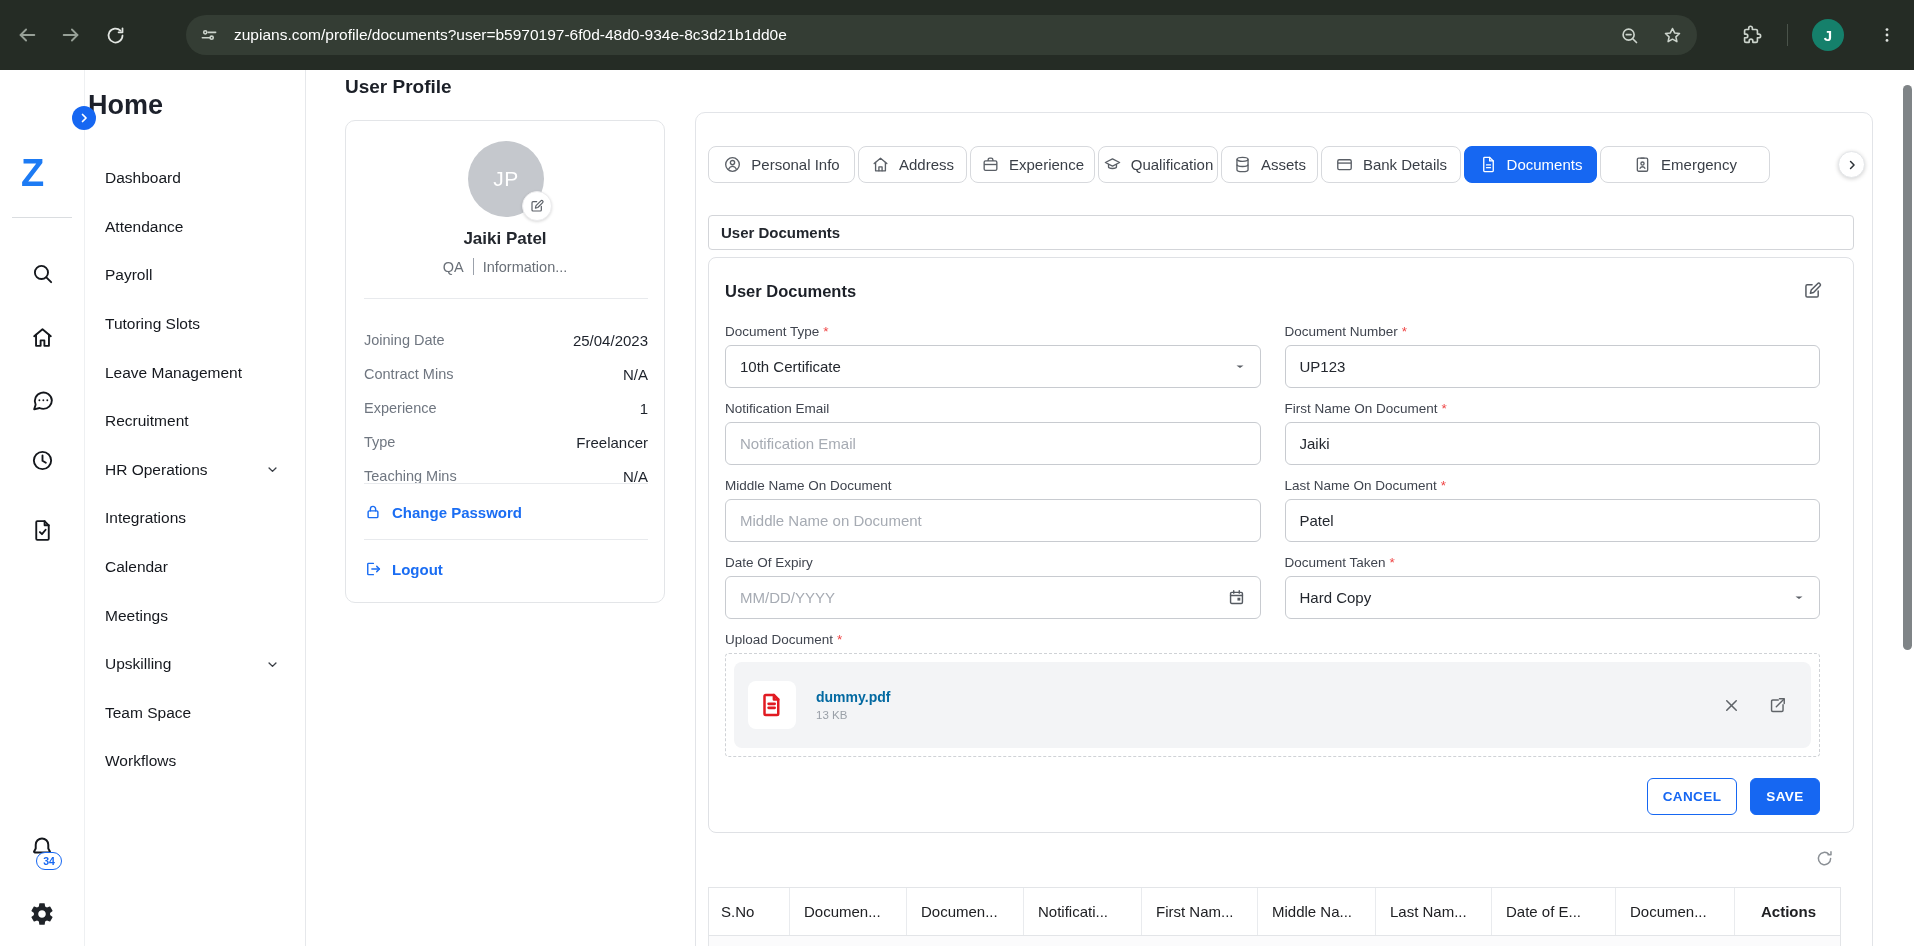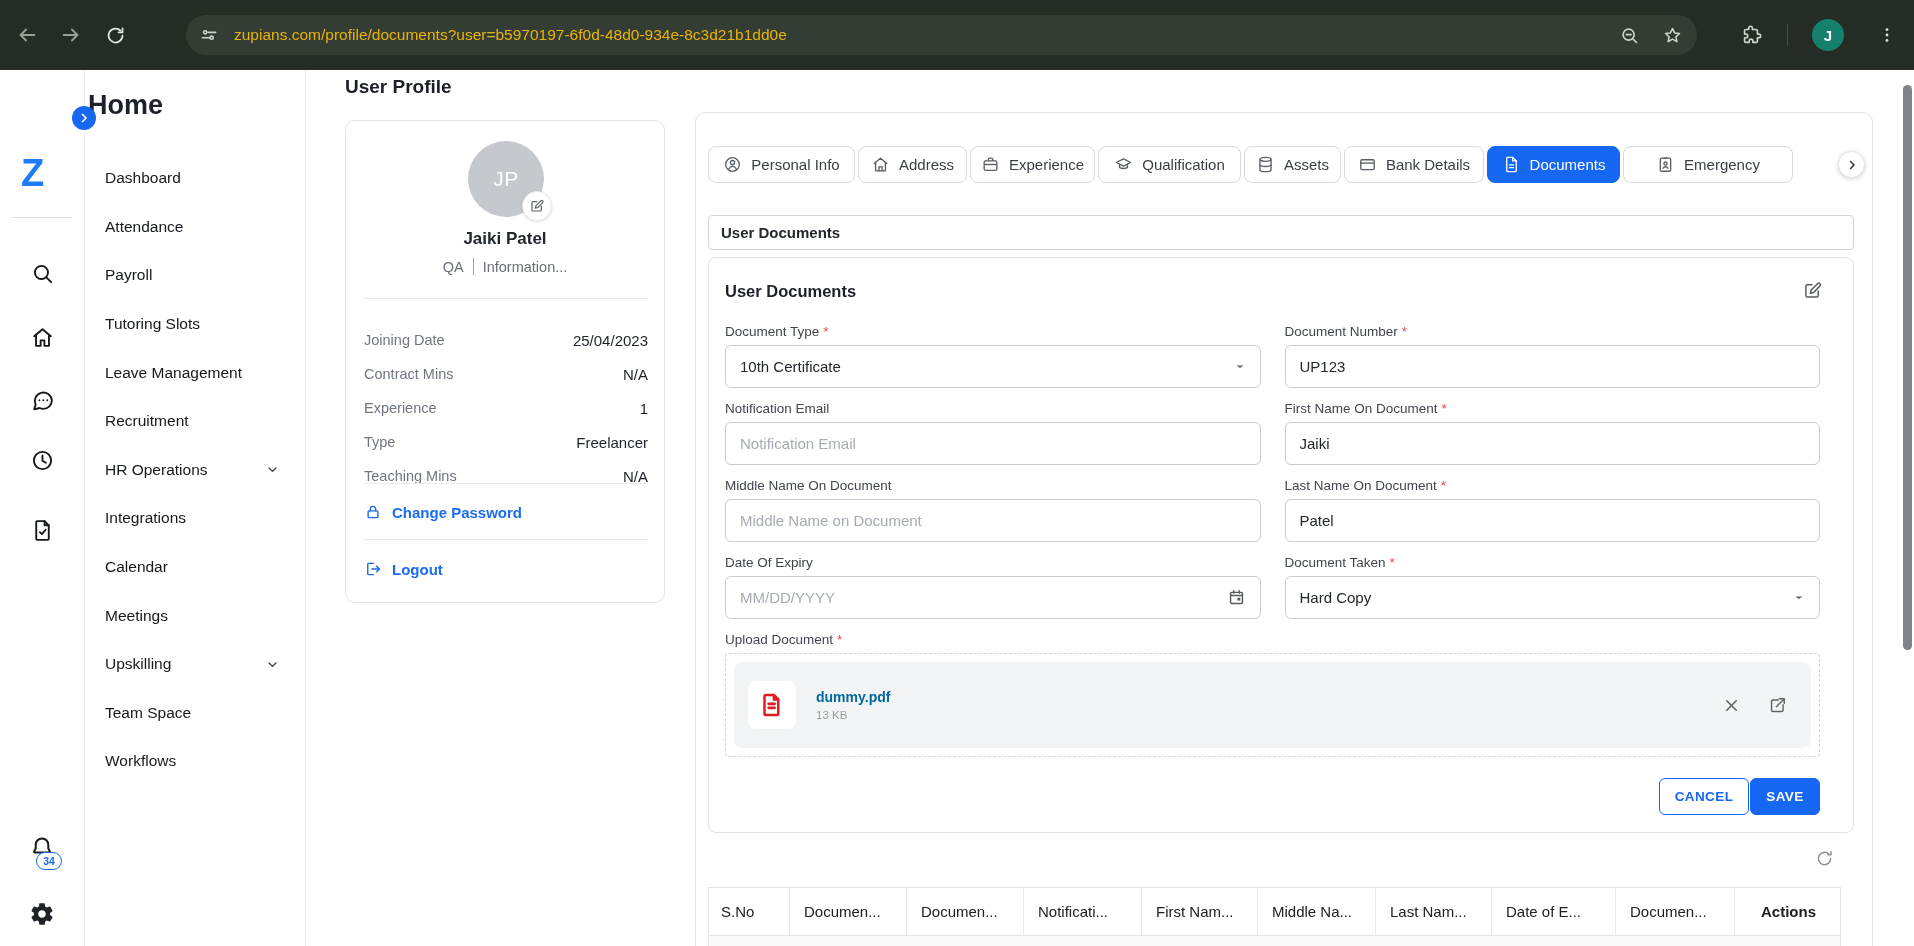--- a/index.html
+++ b/index.html
@@ -13,21 +13,21 @@
     display:flex; align-items:center; }
   .bicon { width:38px; height:38px; display:flex; align-items:center; justify-content:center;
     border-radius:50%; flex:0 0 auto; }
   .nav-back { position:absolute; left:8px; top:16px; color:#97a097; }
   .nav-fwd  { position:absolute; left:52px; top:16px; color:#97a097; }
   .nav-reload { position:absolute; left:96px; top:16px; color:#e2e6e2; }
   .omnibox { position:absolute; left:186px; top:15px; width:1511px; height:40px; background:#343d34;
     border-radius:20px; display:flex; align-items:center; padding:0 14px 0 8px; }
   .tune-circle { width:30px; height:30px; border-radius:50%; display:flex; align-items:center;
     justify-content:center; color:#ccd4cc; }
-  .url { color:#eab308; font-size:15.5px; margin-left:10px; white-space:nowrap; overflow:hidden; flex:1 1 auto; }
+  .url { color:#ffffff; font-size:15.5px; margin-left:10px; white-space:nowrap; overflow:hidden; flex:1 1 auto; }
   .omni-right { display:flex; align-items:center; gap:22px; margin-left:12px; color:#ccd4cc; }
   .ext-puzzle { position:absolute; left:1732px; top:16px; color:#ccd4cc; }
   .chrome-sep { position:absolute; left:1787px; top:24px; width:1px; height:22px; background:#4a534a; }
   .chrome-avatar { position:absolute; left:1812px; top:19px; width:32px; height:32px; border-radius:50%;
     background:#15806b; color:#fff; font-size:15px; font-weight:700; display:flex; align-items:center; justify-content:center; }
   .kebab { position:absolute; left:1868px; top:16px; color:#dfe3df; }
 
   
   .rail { position:absolute; left:0; top:70px; width:85px; height:876px; background:#fff;
     border-right:1px solid #eef0f2; }
@@ -107,21 +107,21 @@
   .dashed { border:1.5px dashed #cfd2d6; border-radius:4px; padding:8px; height:104px; }
   .chip { height:100%; background:#f3f4f6; border-radius:8px; display:flex; align-items:center; padding:0 24px 0 14px; }
   .pdf-tile { width:48px; height:48px; background:#fff; border-radius:8px; display:flex; align-items:center;
     justify-content:center; color:#e11b22; }
   .chip-meta { margin-left:20px; }
   .chip-name { font-size:14px; font-weight:700; color:#0369a1; }
   .chip-size { font-size:11.5px; color:#9aa0a8; margin-top:4px; }
   .chip-sp { flex:1 1 auto; }
   .chip-act { color:#5f6368; cursor:pointer; }
   .chip-act + .chip-act { margin-left:27px; }
-  .btn-row { grid-column:1 / -1; display:flex; justify-content:flex-end; gap:1px; margin-top:8px; }
+  .btn-row { grid-column:1 / -1; display:flex; justify-content:flex-end; gap:13px; margin-top:8px; }
   .btn { height:37px; border-radius:6px; font-size:13.5px; font-weight:700; letter-spacing:.4px;
     display:flex; align-items:center; justify-content:center; cursor:pointer;
     font-family:"Liberation Sans","DejaVu Sans",sans-serif; }
   .btn-cancel { width:90px; background:#fff; border:1px solid #1667f2; color:#1667f2; }
   .btn-save { width:70px; background:#1667f2; border:1px solid #1667f2; color:#fff; }
 
   .refresh { position:absolute; left:1118px; top:735px; color:#8b9095; cursor:pointer; }
 
   
   .table { position:absolute; left:12px; top:774px; width:1133px; border:1px solid #e3e5e8; border-bottom:none;
@@ -397,21 +397,21 @@
       <div class="tab" style="width:125px">
         <span class="ticon">
             <svg width="19" height="19" viewBox="0 0 24 24" fill="none" stroke="currentColor" stroke-width="1.7" stroke-linejoin="round">
               <rect x="4" y="7.5" width="16" height="12" rx="1.8"></rect>
               <path d="M9 7.5V6a2 2 0 0 1 2-2h2a2 2 0 0 1 2 2v1.5"></path>
               <path d="M4 12h16"></path>
             </svg>
           </span>
         <span>Experience</span>
         </div>
-      <div class="tab" style="width:143px">
+      <div class="tab" style="width:120px">
         <span class="ticon">
             <svg width="19" height="19" viewBox="0 0 24 24" fill="none" stroke="currentColor" stroke-width="1.7" stroke-linecap="round" stroke-linejoin="round">
               <path d="M3 9.5L12 5l9 4.5-9 4.5z"></path>
               <path d="M7 11.8v3.4c0 1 2.2 1.8 5 1.8s5-.8 5-1.8v-3.4"></path>
             </svg>
           </span>
         <span>Qualification</span>
         </div>
       <div class="tab" style="width:97px">
         <span class="ticon">

